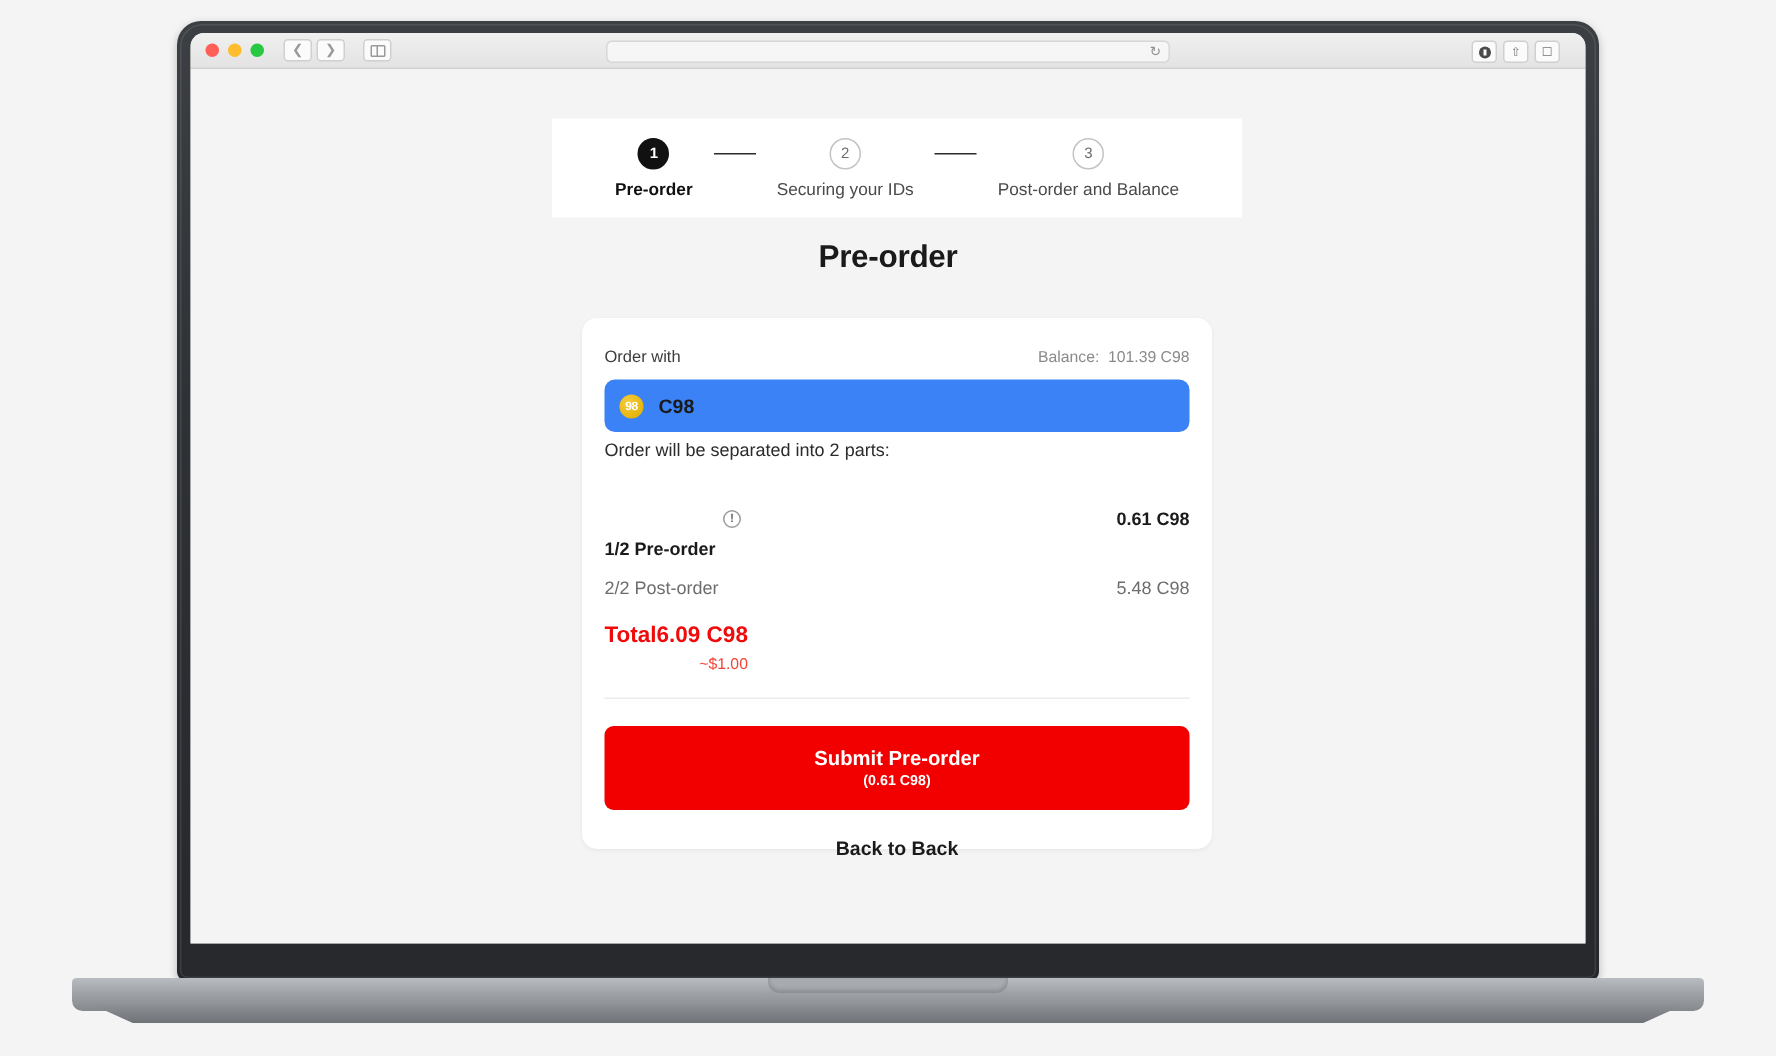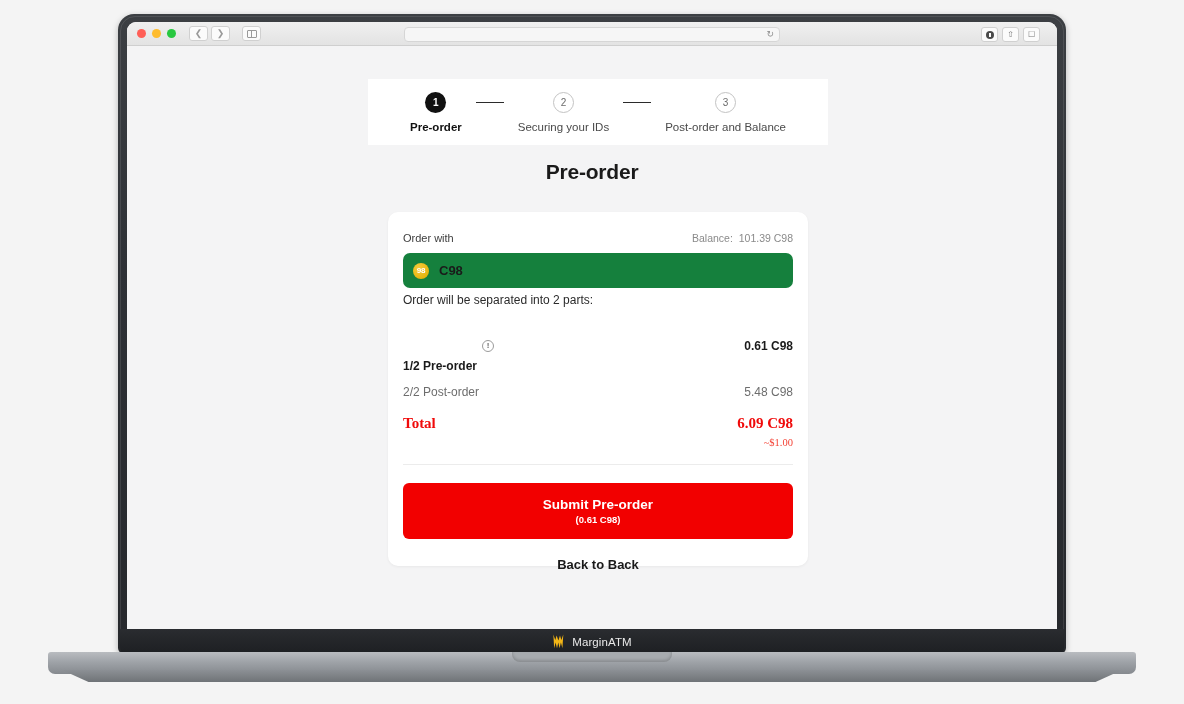--- a/index.html
+++ b/index.html
@@ -141,21 +141,21 @@
     padding: 20px 15px 0 15px;
   }
 
   .row-between { display: flex; align-items: flex-start; justify-content: space-between; }
   .lbl-order-with { font-size: 11px; color: #3d3d3d; }
   .balance { font-size: 10.5px; color: #8a8a8a; }
 
   .token-box {
     margin-top: 9px;
     height: 35px;
-    background: #15803d;
+    background: #3b82f6;
     border-radius: 7px;
     display: flex; align-items: center;
     padding: 0 10px;
   }
   .token-icon {
     width: 16px; height: 16px; border-radius: 50%;
     background: radial-gradient(circle at 35% 30%, #f5cb3c 0%, #e8b712 65%, #d9a800 100%);
     color: #ffffff; font-size: 8px; font-weight: 700;
     display: flex; align-items: center; justify-content: center;
     letter-spacing: -0.3px;
@@ -172,21 +172,21 @@
   .val-reg { font-size: 12px; color: #6d6d6d; }
 
   .info-icon {
     width: 12px; height: 12px; border-radius: 50%;
     border: 1px solid #9b9b9b; color: #6b6b6b;
     font-size: 8px; font-weight: 700;
     display: inline-flex; align-items: center; justify-content: center;
     line-height: 1;
   }
 
-  .total-row { display: flex; align-items: flex-start; justify-content: space-between; margin-top: 16px; font-family: Liberation Serif, serif; }
+  .total-row { display: flex; align-items: flex-start; justify-content: flex-start; margin-top: 16px; }
   .total-label { font-size: 15px; font-weight: 700; color: #f00a0a; }
   .total-right { text-align: right; }
   .total-value { font-size: 15px; font-weight: 700; color: #f00a0a; }
   .total-usd { font-size: 10.5px; color: #f44336; margin-top: 5px; }
 
   .divider { margin-top: 16px; height: 1px; background: #ececec; }
 
   .submit-btn {
     margin-top: 18px;
     width: 100%; height: 56px;
@@ -360,25 +360,18 @@
           <span class="submit-main">Submit Pre-order</span>
           <span class="submit-sub">(0.61 C98)</span>
         </button>
 
         <div class="back-link">Back to Back</div>
 
       </div>
     </div>
   </div>
 
-  <div class="chin">
-    <svg width="13" height="15" viewBox="0 0 13 15">
-      <path d="M1.3 0.6 L3.3 6.0 L4.6 1.6 L6.4 6.4 L8.0 1.6 L9.3 6.0 L11.3 0.6
-               L10.4 14.2 L8.9 8.6 L7.6 14.2 L6.3 8.6 L5.0 14.2 L3.6 8.6 L2.2 14.2 Z" fill="#f3b617"></path>
-    </svg>
-    <span class="brand-text">MarginATM</span>
-  </div>
 
   <div class="base"></div>
   <div class="base-notch"></div>
   <div class="base-taper"></div>
 
 </div>
 
 </body></html>

